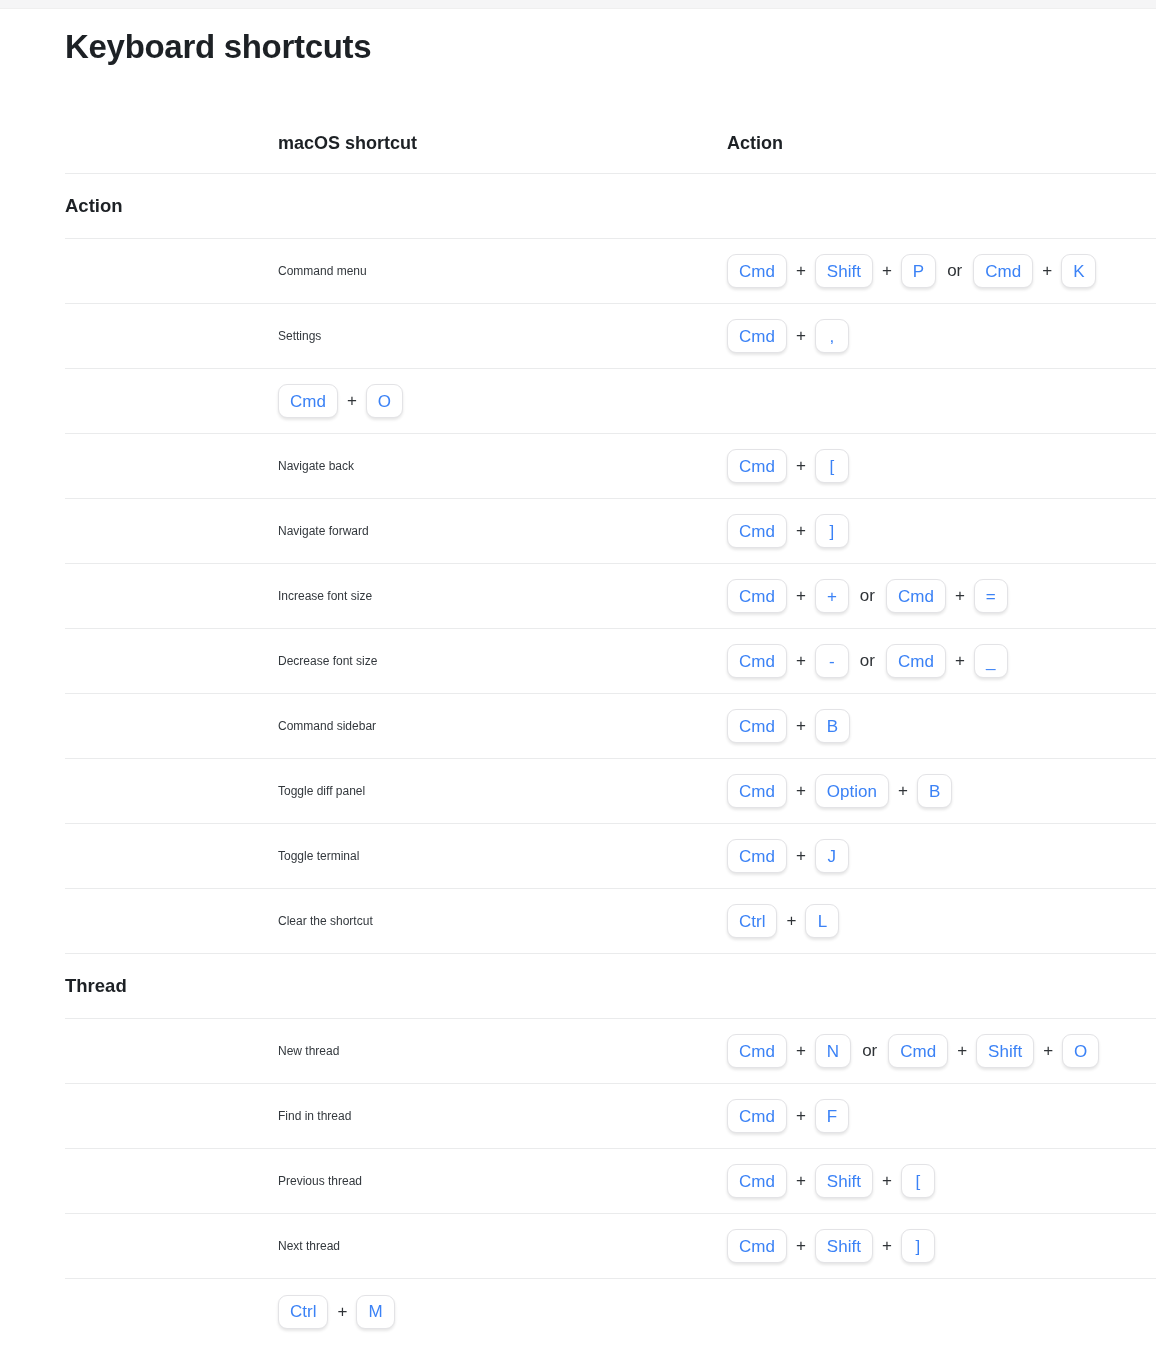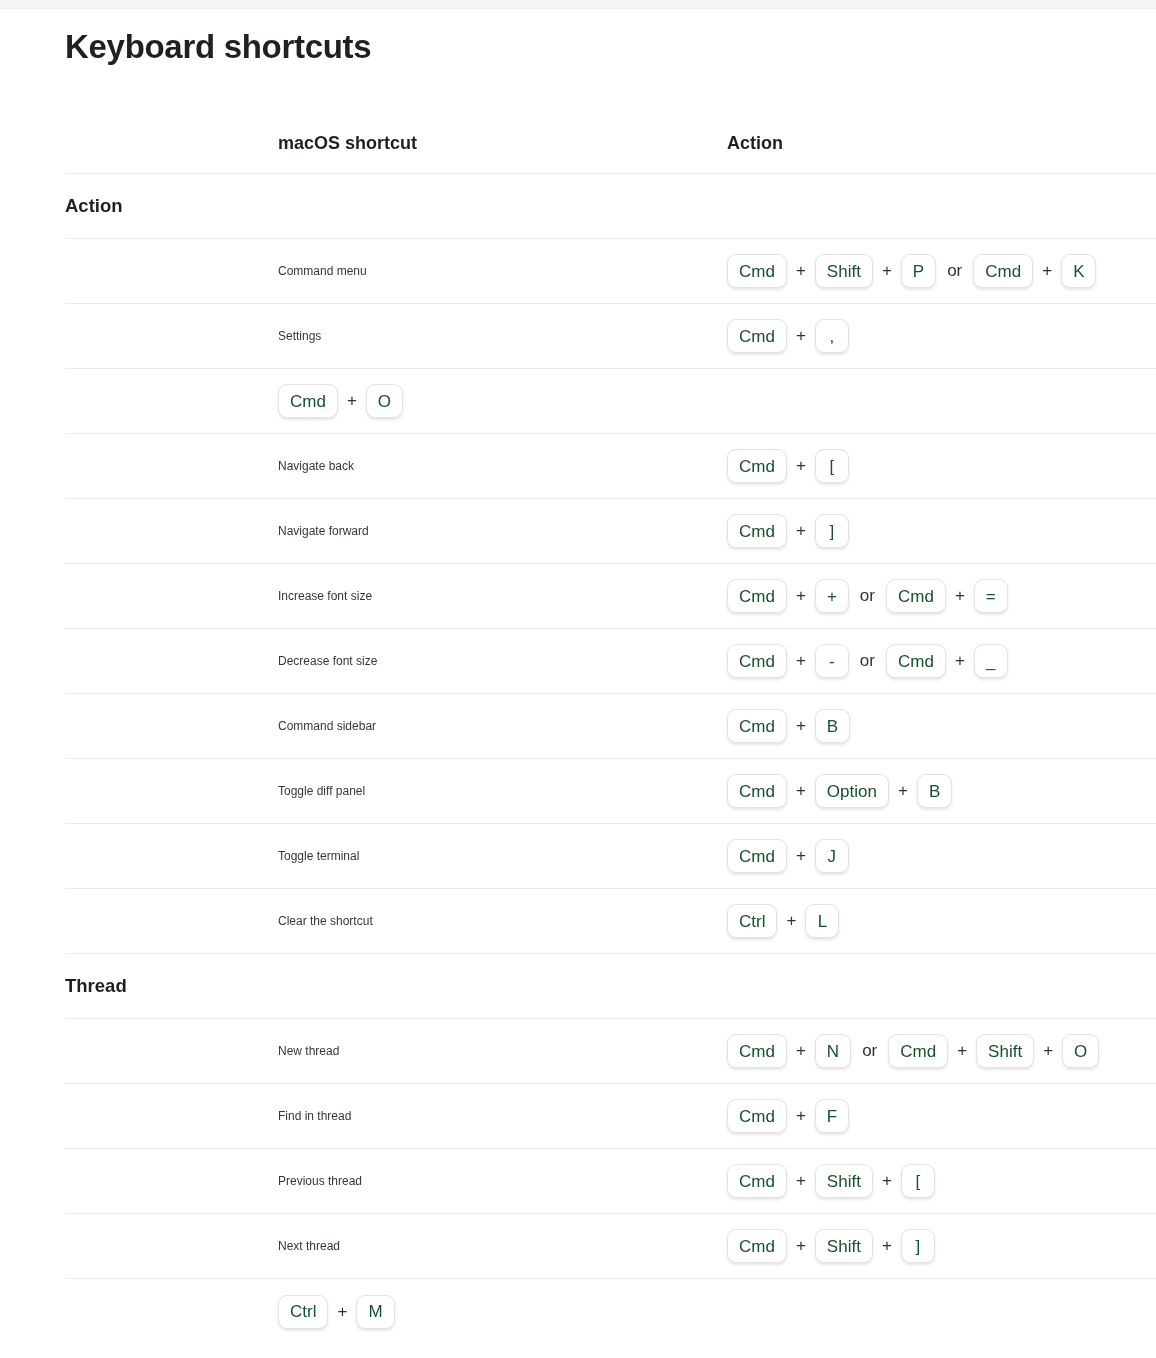--- a/index.html
+++ b/index.html
@@ -67,21 +67,21 @@
     align-items: center;
     justify-content: center;
     min-width: 34px;
     height: 34px;
     padding: 0 11px;
     background: #ffffff;
     border: 1px solid #e3e3e6;
     border-radius: 9px;
     box-shadow: 0 2px 3px rgba(0,0,0,0.10);
     font-size: 17px;
-    color: #14532d;
+    color: #3b82f6;
     line-height: 1;
     white-space: nowrap;
   }
   .sep {
     font-size: 17px;
     color: #2f3337;
   }
   .sep.or { padding: 0 2px; }
 </style>
 </head>

